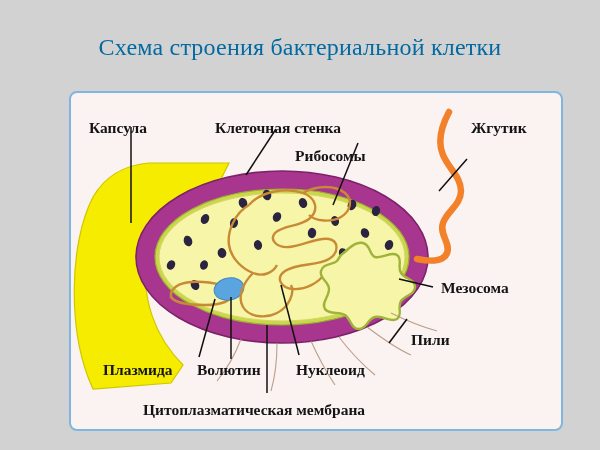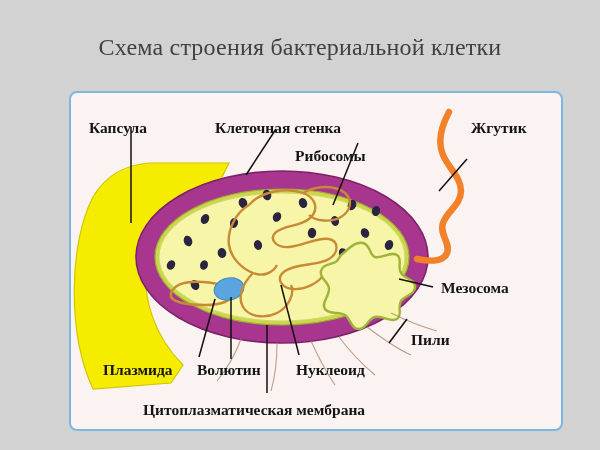--- a/index.html
+++ b/index.html
@@ -14,21 +14,21 @@
     overflow: hidden;
     position: relative;
   }
   #page-title {
     position: absolute;
     left: 0;
     top: 34px;
     width: 600px;
     text-align: center;
     font-size: 24px;
-    color: #404040;
+    color: #0369a1;
     letter-spacing: 0.2px;
     white-space: nowrap;
   }
   #diagram-panel {
     position: absolute;
     left: 69px;
     top: 91px;
     width: 494px;
     height: 340px;
     background: #fbf2f2;

